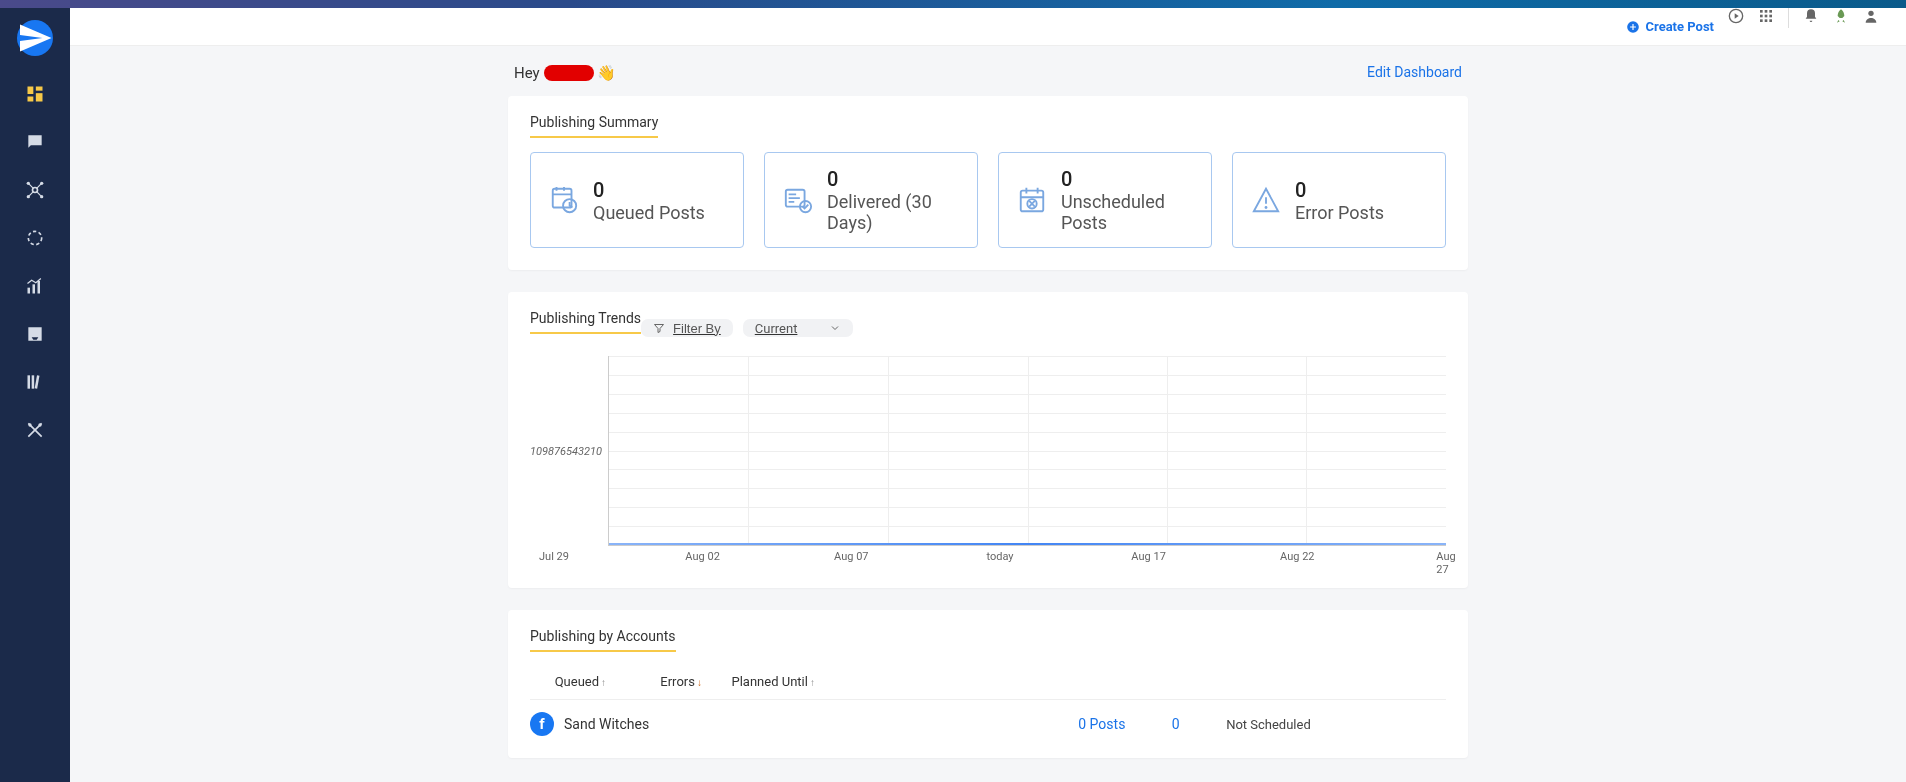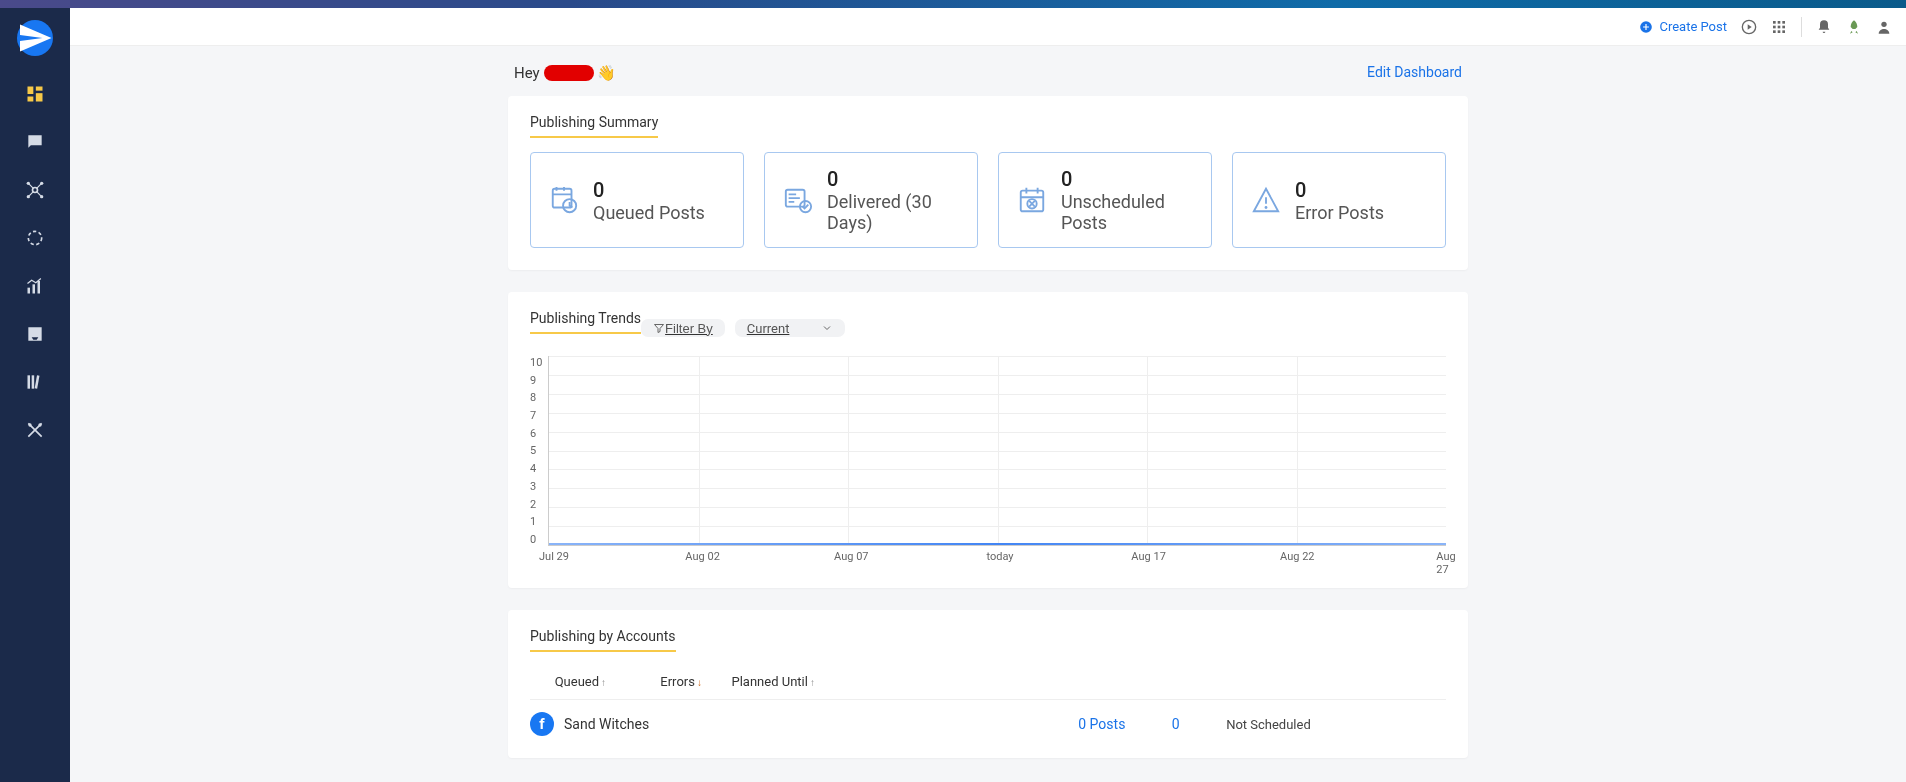--- a/index.html
+++ b/index.html
@@ -4,43 +4,43 @@
 <style>
   * { box-sizing: border-box; margin: 0; padding: 0; }
   body { font-family: -apple-system, BlinkMacSystemFont, "Segoe UI", Roboto, sans-serif; background: #f5f6f8; color: #333; }
   .topstrip { height: 8px; background: linear-gradient(90deg, #4a4a8a 0%, #2a4a8a 30%, #0f6ba8 70%, #0a5a8a 100%); }
   .app { display: flex; min-height: 774px; }
   .sidebar { width: 70px; background: #1b2a4a; display: flex; flex-direction: column; align-items: center; padding-top: 12px; gap: 28px; }
   .logo { width: 36px; height: 36px; border-radius: 50%; background: #1877f2; display: flex; align-items: center; justify-content: center; }
   .side-icon { width: 20px; height: 20px; display:flex; align-items:center; justify-content:center; cursor:pointer; }
   .side-icon svg { width: 20px; height: 20px; }
   .main { flex: 1; display: flex; flex-direction: column; }
-  .topbar { height: 38px; background: #fff; display: flex; align-items: center; justify-content: flex-end; padding: 0 14px; gap: 14px; border-bottom: 1px solid #eee; }
+  .topbar { height: 38px; background: #fff; display: flex; justify-content: flex-end; padding: 0 27px; gap: 14px; border-bottom: 1px solid #eee; font-weight: bold; }
   .create-post { color: #1a73e8; font-size: 13px; display: flex; align-items: center; gap: 6px; cursor:pointer; }
   .topbar-icon { width:16px; height:16px; display:flex; align-items:center; justify-content:center; cursor:pointer; }
   .divider { width:1px; height:20px; background:#ddd; }
   .content { max-width: 960px; margin: 0 auto; width: 100%; padding: 18px 0 40px; }
   .greeting-row { display:flex; justify-content:space-between; align-items:flex-start; padding: 0 6px 14px; }
   .greeting { font-size: 15px; color:#333; display:flex; align-items:center; gap:4px; }
   .redacted { display:inline-block; width:50px; height:16px; background:#e20000; border-radius:8px; }
   .edit-link { color:#1a73e8; font-size:14px; cursor:pointer; }
   .card { background:#fff; border-radius:4px; padding:16px 22px 22px; margin-bottom:22px; box-shadow: 0 1px 2px rgba(0,0,0,0.04); }
   .section-title { font-size:14px; color:#333; padding-bottom:6px; border-bottom:2px solid #f7c948; display:inline-block; margin-bottom:14px; }
   .trends-header-row { display:flex; justify-content:flex-start; align-items:center; margin-bottom:8px;text-decoration:underline;}
   .trend-controls { display:flex; gap:10px; }
-  .filter-btn, .select-box { background:#f1f2f4; border:none; height:18px; padding:0 12px; font-size:13px; color:#555; display:flex; align-items:center; cursor:pointer; border-radius:7px; }
+  .filter-btn, .select-box { background:#f1f2f4; border:none; height:18px; padding:0 12px; font-size:13px; color:#555; display:flex; align-items:center; gap:8px; cursor:pointer; border-radius:7px; }
   .select-box { width:110px; justify-content:space-between; }
   .summary-grid { display:flex; gap:20px; }
   .summary-tile { flex:1; border:1px solid #a8c8f0; border-radius:4px; padding:14px 18px; display:flex; align-items:center; gap:14px; }
   .summary-tile svg { width:30px; height:30px; flex-shrink:0; }
   .tile-num { font-size:20px; font-weight:500; color:#222; }
   .tile-label { font-size:18px; color:#555; }
   .posts-total { font-size:13px; color:#333; margin:6px 0 4px; }
   .chart-wrap { display:flex; }
-  .y-axis { display:flex; flex-direction:column; justify-content:space-between; align-items:flex-start; height:190px; padding-right:6px; font-size:11px; color:#666; }
+  .y-axis { display:flex; flex-direction:row; justify-content:space-between; align-items:center; height:190px; padding-right:6px; font-size:11px; color:#666;font-style:italic; }
   .plot { flex:1; position:relative; height:190px; border-left:1px solid #ccc; border-bottom:1px solid #ccc; }
   .hgrid { position:absolute; left:0; right:0; height:0; border-top:1px solid #eee; }
   .vgrid { position:absolute; top:0; bottom:0; width:0; border-left:1px solid #eee; }
   .plot-line { position:absolute; left:0; right:0; bottom:0; height:2px; background: linear-gradient(90deg, #8ab4f8, #4285f4, #8ab4f8); }
   .x-axis { display:flex; margin-left:24px; position:relative; height:20px; font-size:11px; color:#666; }
   .x-label { position:absolute; transform:translateX(-50%); top:4px; }
   .accounts-header-row { display:flex; font-size:13px; color:#333; padding:8px 0 10px; border-bottom:1px solid #eee; }
   .col-acct { flex: 0 0 54%; }
   .col-q { flex:0 0 11%; text-align:center; }
   .col-err { flex:0 0 11%; text-align:center; }

